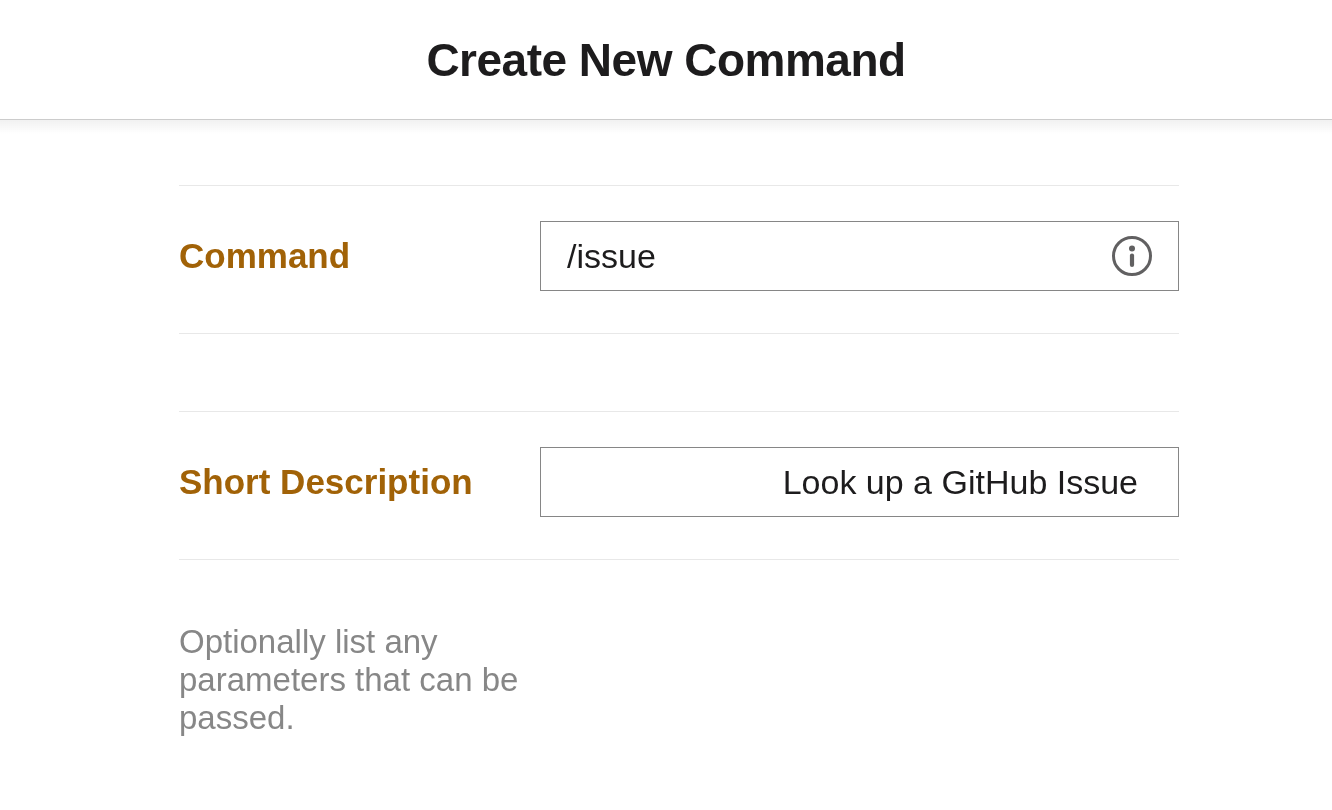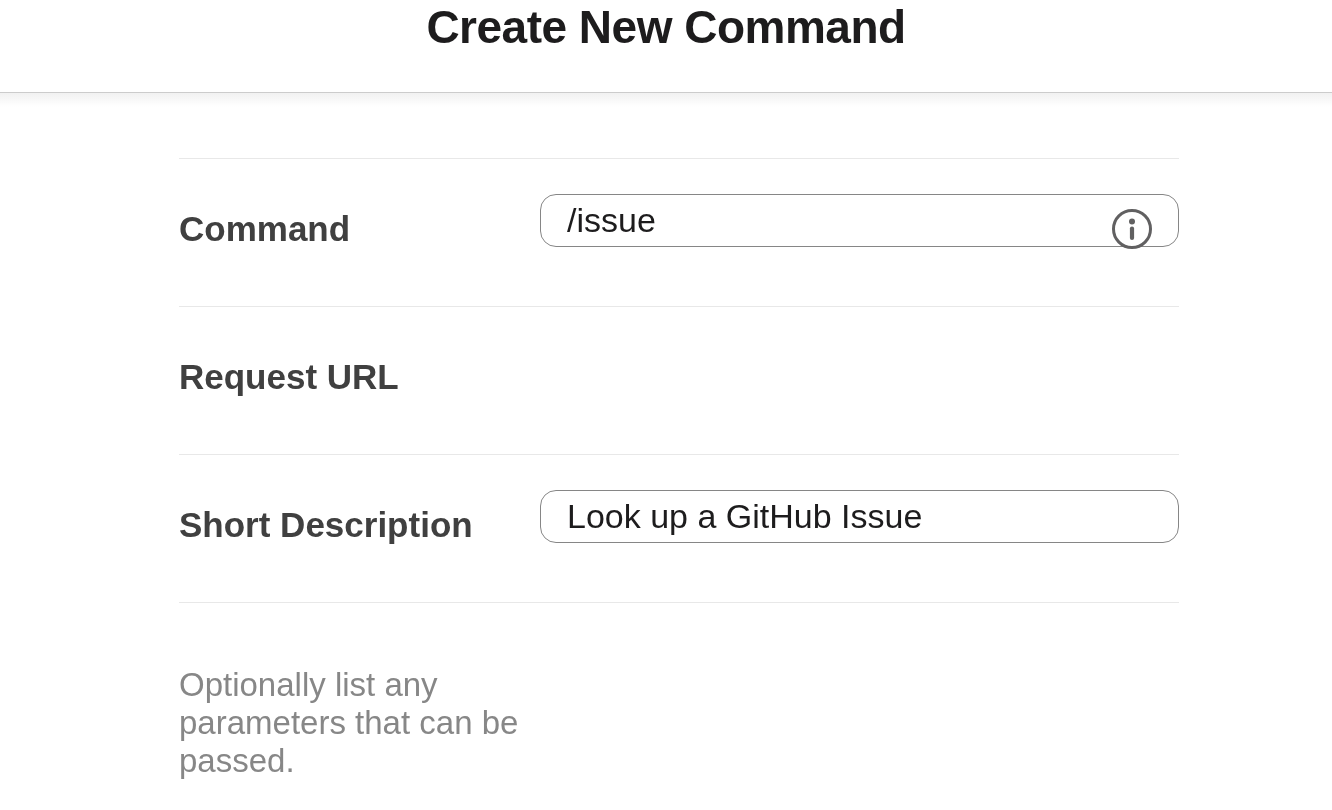--- a/index.html
+++ b/index.html
@@ -6,24 +6,25 @@
   html, body {
     width: 1332px; height: 810px;
     background: #ffffff;
     overflow: hidden;
     font-family: "Liberation Sans", sans-serif;
     color: #1d1c1d;
   }
   
   .app-header {
     position: relative;
-    height: 93px;
+    height: 120px;
     background: #ffffff;
     border-bottom: 1px solid #d8d8d8;
     display: flex;
+    align-items: center;
     justify-content: center;
   }
   .app-header::after {
     content: "";
     position: absolute;
     left: 0; right: 0; top: 100%;
     height: 15px;
     background: linear-gradient(to bottom, rgba(0,0,0,0.06), rgba(0,0,0,0));
     pointer-events: none;
   }
@@ -45,37 +46,37 @@
     display: grid;
     grid-template-columns: 361px 1fr;
   }
   .form-row.last { padding-bottom: 18px; }
   .field-label {
     height: 70px;
     display: flex;
     align-items: center;
     font-size: 35px;
     font-weight: bold;
-    color: #404040;
+    color: #a16207;
   }
   .input-col { position: relative; }
   .input-shell { position: relative; height: 70px; }
   .text-input {
     width: 100%;
-    height: 53px;
+    height: 70px;
     border: 1.5px solid #868686;
-    border-radius: 16px;
+    border-radius: 0;
     background: #ffffff;
     font-family: "Liberation Sans", sans-serif;
     font-size: 34px;
     color: #1d1c1d;
     padding: 0 80px 0 26px;
     outline: none;
   }
-  .text-input.no-icon { padding-right: 8px; }
+  .text-input.no-icon { padding-right: 40px; text-align: right; }
   .info-btn {
     position: absolute;
     right: 25px;
     top: 50%;
     transform: translateY(-50%);
     width: 44px; height: 44px;
     display: flex;
     align-items: center;
     justify-content: center;
     cursor: pointer;
@@ -107,21 +108,20 @@
             <circle cx="22" cy="22" r="18.5" fill="none" stroke="#616061" stroke-width="3"></circle>
             <circle cx="22" cy="14.5" r="3" fill="#616061"></circle>
             <rect x="19.9" y="19.5" width="4.2" height="13.5" rx="2.1" fill="#616061"></rect>
           </svg>
         </span>
       </div>
     </div>
   </div>
 
   <div class="form-row">
-    <div class="field-label">Request URL</div>
   </div>
 
   <div class="form-row">
     <div class="field-label">Short Description</div>
     <div class="input-col">
       <div class="input-shell">
         <input class="text-input no-icon" type="text" value="Look up a GitHub Issue" style="">
       </div>
     </div>
   </div>

